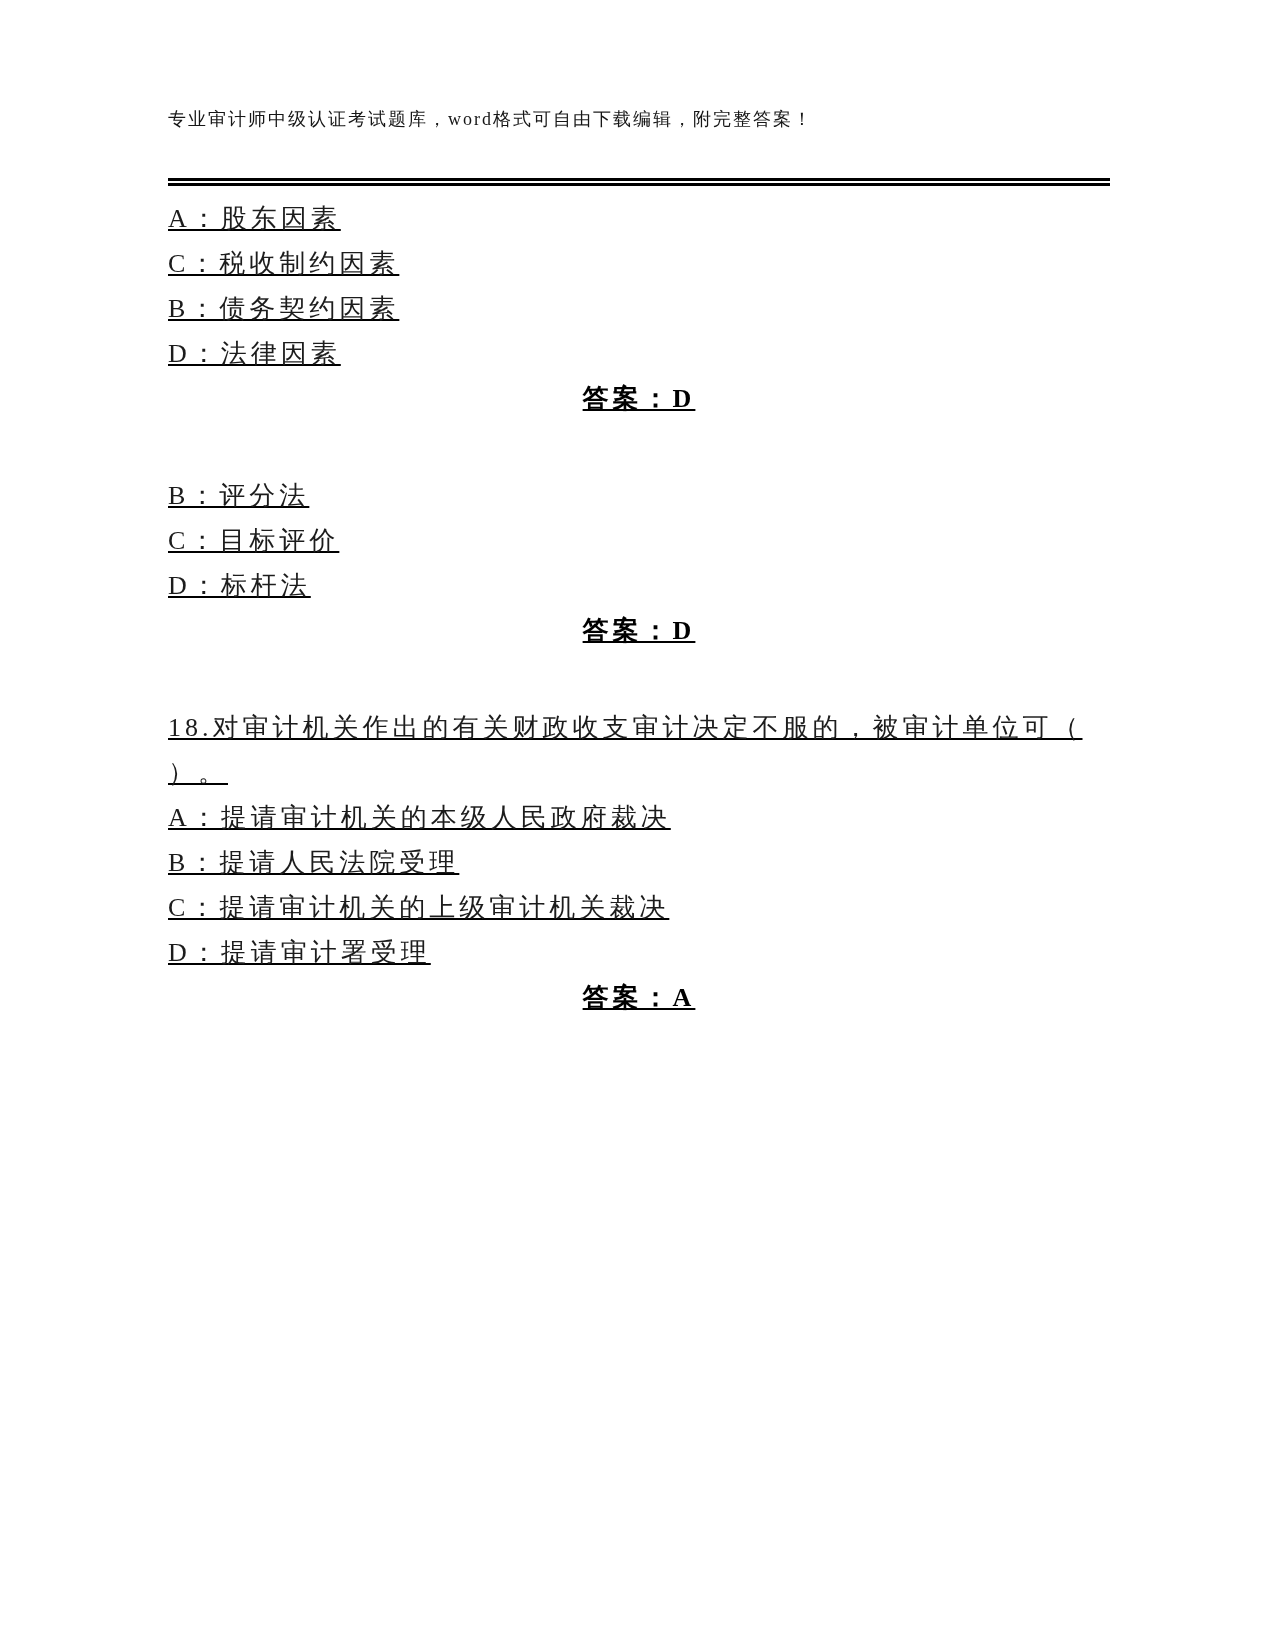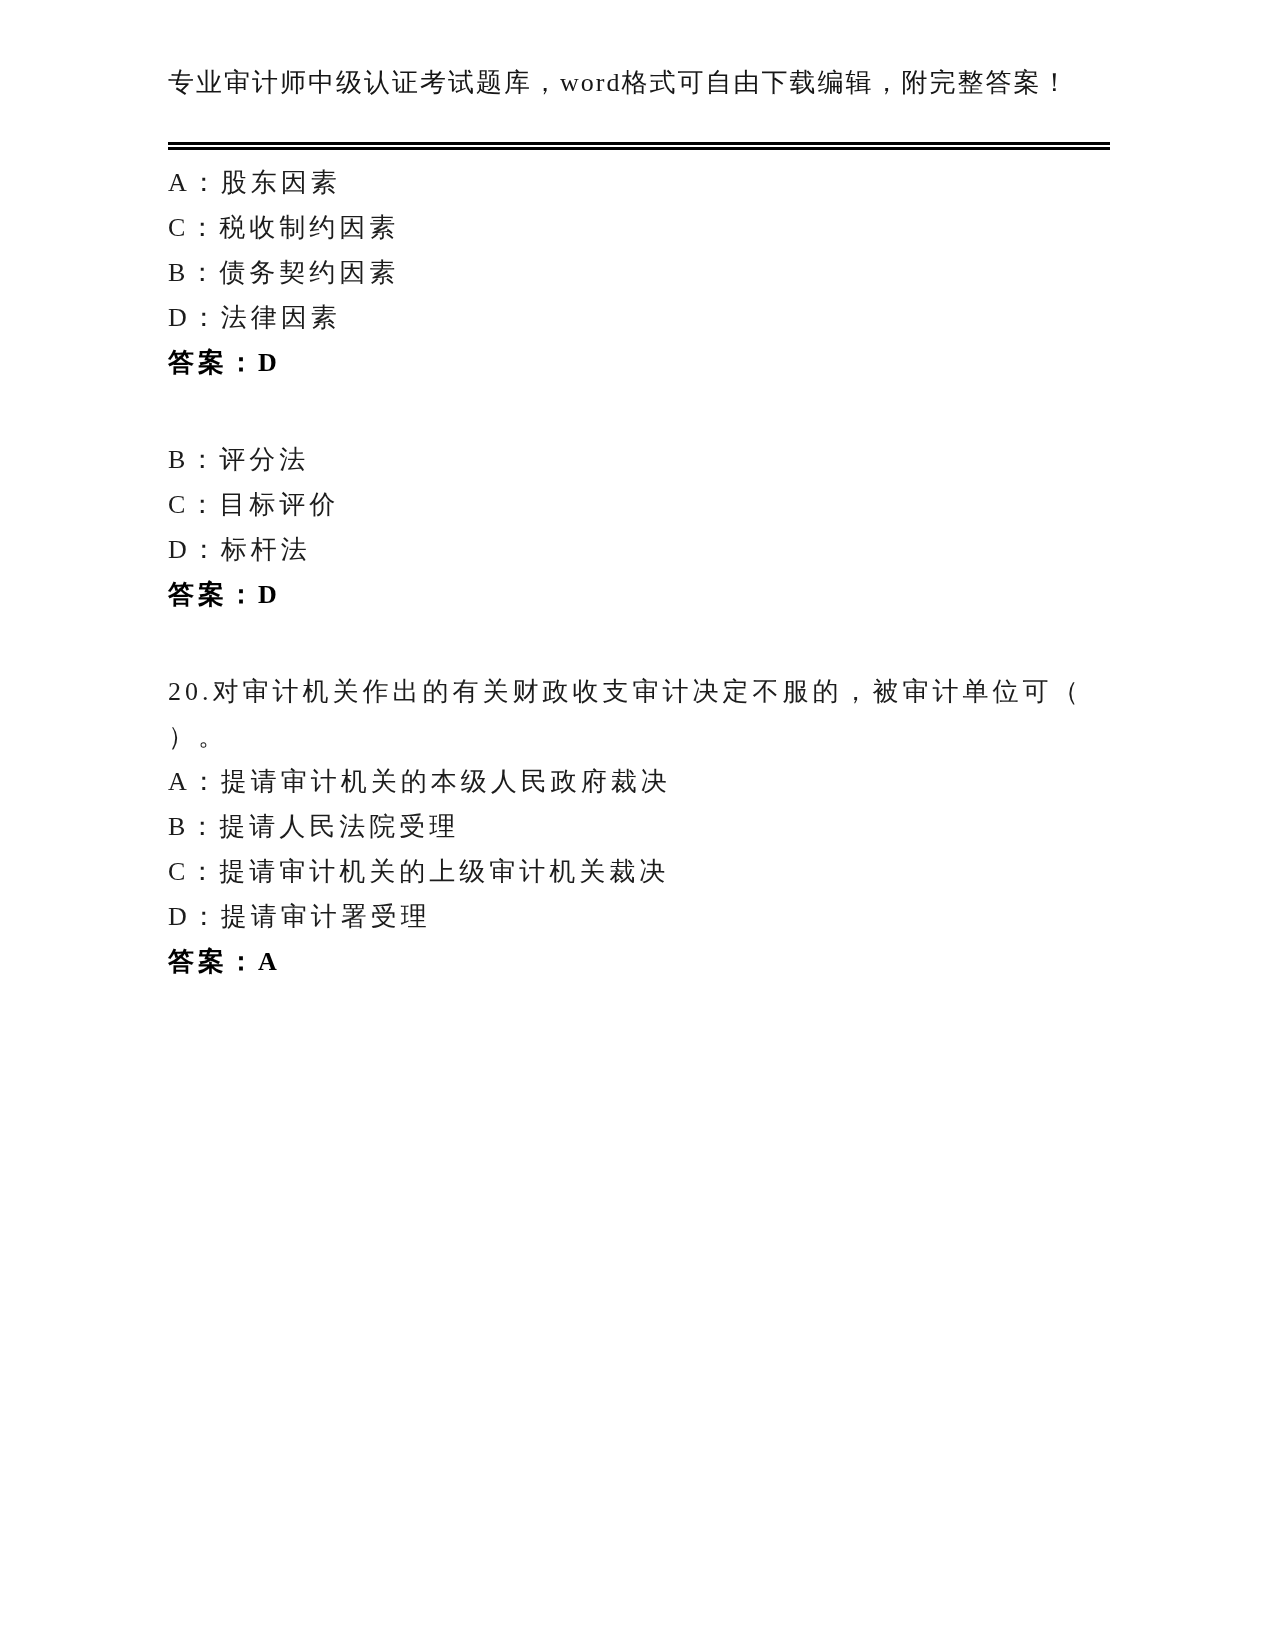--- a/index.html
+++ b/index.html
@@ -14,51 +14,54 @@
     margin: 0 auto;
     background: #ffffff;
     color: #000000;
     font-family: "Liberation Serif", "DejaVu Serif", serif;
     overflow: hidden;
   }
   .content {
     padding: 68px 165px 0 168px;
   }
   .header-title {
-    font-size: 26px;
+    font-size: 18px;
     line-height: 30px;
     letter-spacing: 2px;
     color: #161616;
     white-space: pre;
+    margin-top: 36px;
   }
   .header-divider {
     margin-top: 44px;
     height: 2px;              
     border-top: 3px solid #000000;
     border-bottom: 3px solid #000000;
   }
   .body-area {
     margin-top: 10px;
+    text-decoration: underline;
   }
   .block {
     margin-bottom: 52px;
   }
   .block:last-child {
     margin-bottom: 0;
   }
   .line {
     font-size: 26px;
     line-height: 45px;
     letter-spacing: 4px;
     white-space: pre-wrap;
     color: #1c1c1c;
   }
   .answer {
     font-weight: 700;
     color: #000000;
+    text-align: center;
   }
 </style>
 </head>
 <body>
 
 <div class="page">
   <div class="content">
 
     <div class="page-header">
       <div class="header-title">专业审计师中级认证考试题库，word格式可自由下载编辑，附完整答案！</div>
@@ -77,21 +80,21 @@
 
 
       <section class="block">
         <div class="line">B：评分法</div>
         <div class="line">C：目标评价</div>
         <div class="line">D：标杆法</div>
         <div class="line answer">答案：D</div>
       </section>
 
       <section class="block">
-        <div class="line">20.对审计机关作出的有关财政收支审计决定不服的，被审计单位可（</div>
+        <div class="line">18.对审计机关作出的有关财政收支审计决定不服的，被审计单位可（</div>
         <div class="line">）。</div>
         <div class="line">A：提请审计机关的本级人民政府裁决</div>
         <div class="line">B：提请人民法院受理</div>
         <div class="line">C：提请审计机关的上级审计机关裁决</div>
         <div class="line">D：提请审计署受理</div>
         <div class="line answer">答案：A</div>
       </section>
 
     </div>
   </div>

